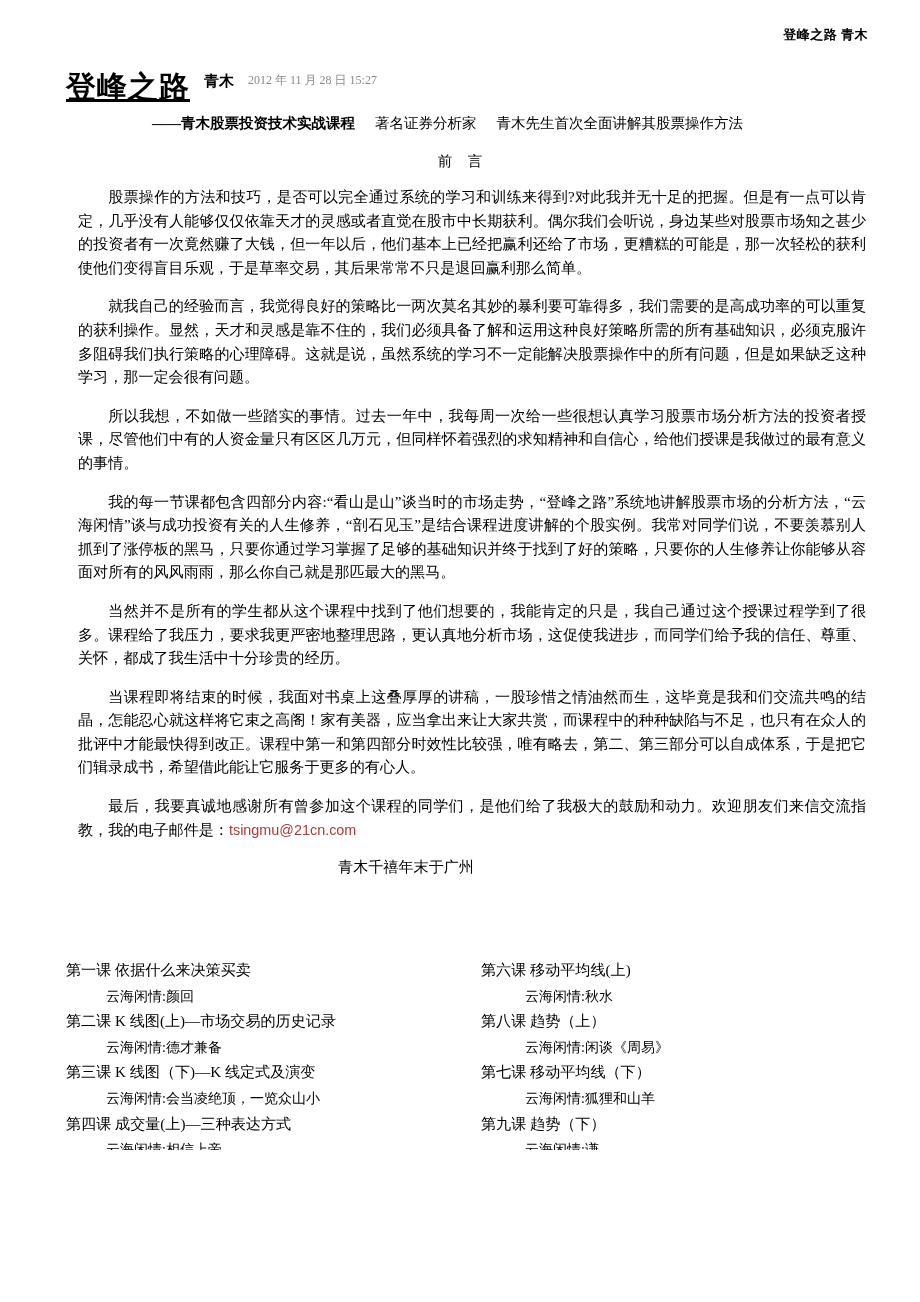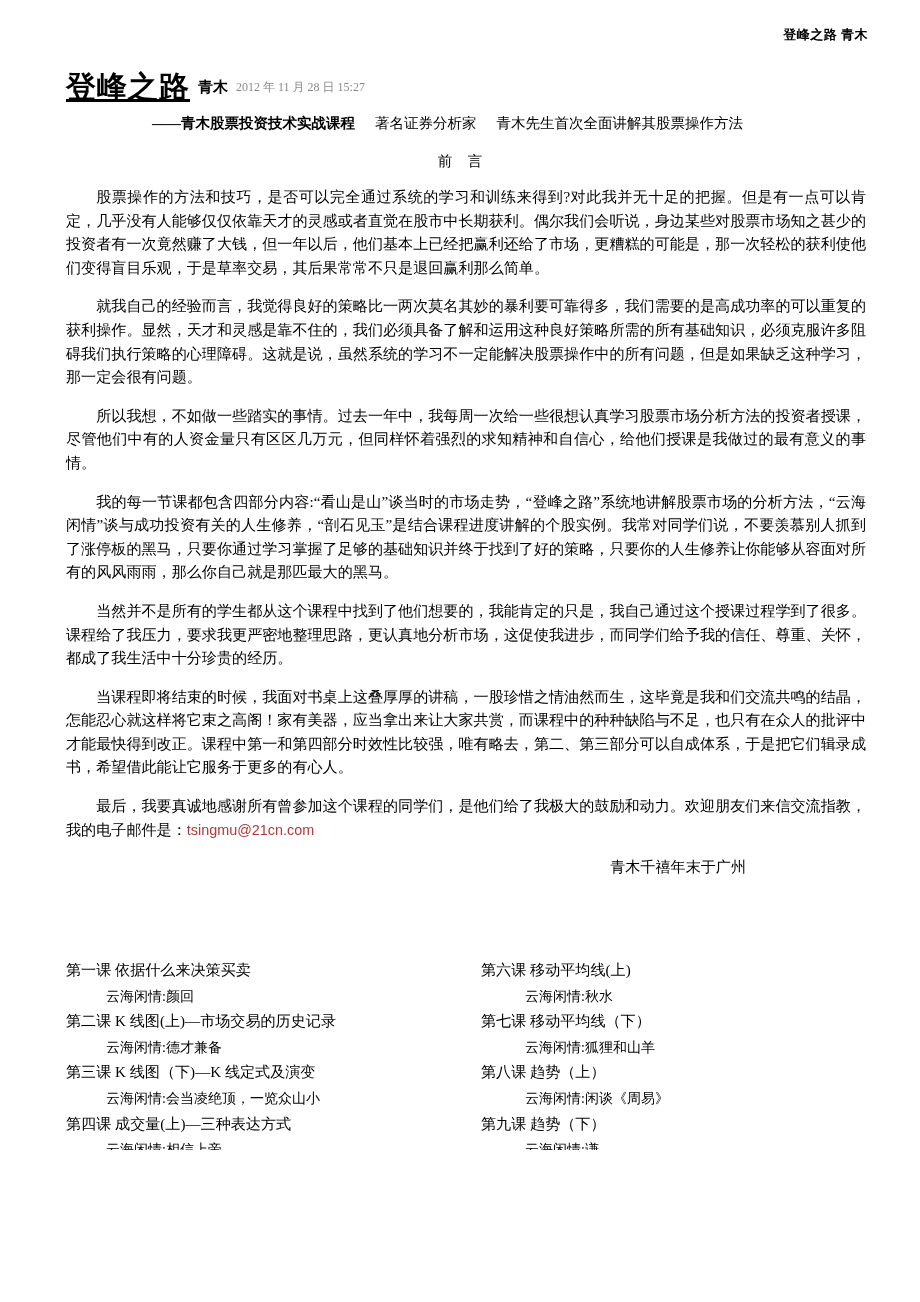--- a/index.html
+++ b/index.html
@@ -33,22 +33,22 @@
     color: #000;
   }
 
   
   .masthead {
     position: absolute;
     top: 72px;
     left: 66px;
     right: 52px;
     display: flex;
-    align-items: center;
-    gap: 8px;
+    align-items: flex-start;
+    gap: 14px;
   }
   .doc-title {
     font-size: 30px;
     font-weight: bold;
     letter-spacing: 1px;
     text-decoration: underline;
     text-underline-offset: 2px;
     line-height: 1;
     white-space: nowrap;
   }
@@ -88,39 +88,39 @@
   }
 
   
   .body-block {
     position: absolute;
     top: 186px;
     left: 66px;
     width: 800px;
   }
   p.para {
-    margin: 0 0 15px 0;
+    margin: 0 0 15px 12px;
     font-size: 15.1px;
     line-height: 23.6px;
     text-align: justify;
     text-justify: inter-ideograph;
     text-indent: 2em;
   }
   p.para.tight { margin-bottom: 14px; }
   p.para.wide-indent { padding-left: 44px; }
   .email {
     color: #b03a3a;
     font-family: "Liberation Sans", sans-serif;
     font-size: 14.4px;
   }
   .signature {
     margin: 0;
     font-size: 15.1px;
     line-height: 23.6px;
-    text-align: right;
+    text-align: center;
     padding-right: 120px;
   }
 
   
   .toc {
     position: absolute;
     top: 958px;
     left: 66px;
     width: 810px;
   }
@@ -204,28 +204,28 @@
           <div class="toc-sub">云海闲情:橡树和芦苇</div>
         </div>
       </div>
 
       <div class="toc-col right">
         <div class="toc-entry">
           <div class="toc-lesson">第六课 移动平均线(上)</div>
           <div class="toc-sub">云海闲情:秋水</div>
         </div>
         <div class="toc-entry">
+          <div class="toc-lesson">第八课 趋势（上）</div>
+          <div class="toc-sub">云海闲情:闲谈《周易》</div>
+        </div>
+        <div class="toc-entry">
           <div class="toc-lesson">第七课 移动平均线（下）</div>
           <div class="toc-sub">云海闲情:狐狸和山羊</div>
         </div>
         <div class="toc-entry">
-          <div class="toc-lesson">第八课 趋势（上）</div>
-          <div class="toc-sub">云海闲情:闲谈《周易》</div>
-        </div>
-        <div class="toc-entry">
           <div class="toc-lesson">第九课 趋势（下）</div>
           <div class="toc-sub">云海闲情:谦</div>
         </div>
         <div class="toc-entry">
           <div class="toc-lesson">第十课 调整（上）</div>
           <div class="toc-sub">云海闲情:以逸待劳</div>
         </div>
       </div>
 
     </div>

